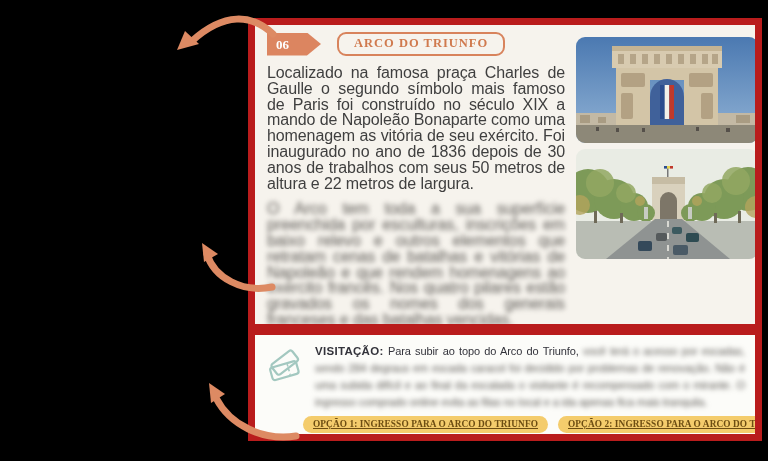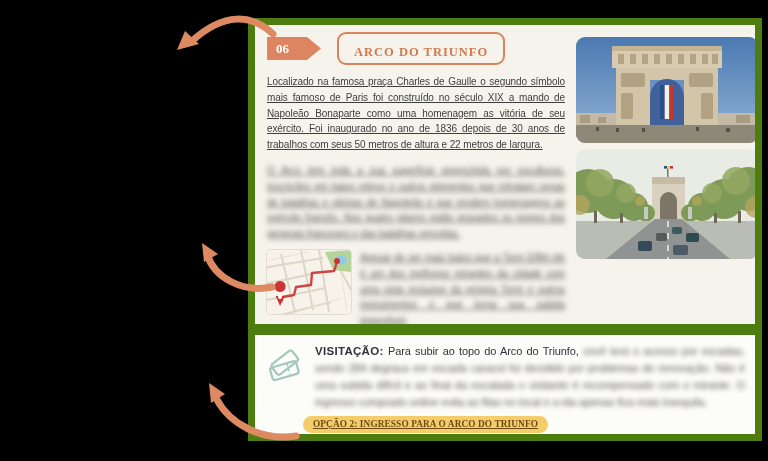--- a/index.html
+++ b/index.html
@@ -1,40 +1,40 @@
 <!DOCTYPE html>
 <html><head>
 <meta charset="utf-8">
 <style>
   * { margin:0; padding:0; box-sizing:border-box; }
   html,body { width:768px; height:461px; overflow:hidden; }
   body { background:#000; font-family:"Liberation Sans", sans-serif; position:relative; }
 
   
-  .card { position:absolute; border:7px solid #4d7c0f; overflow:hidden; }
+  .card { position:absolute; border:7px solid #b91c1c; overflow:hidden; }
   #main-card { left:248px; top:18px; width:514px; height:313px; background:#f6f3ed; }
   #bottom-card { left:248px; top:328px; width:514px; height:113px; background:#fcfcf9; }
 
   #main-card .inner { display:flex; padding:7px 10px 6px 12px; gap:11px; height:100%; }
   .left-col { width:298px; flex:none; }
   .right-col { width:182px; flex:none; display:flex; flex-direction:column; gap:6px; padding-top:5px; }
 
   
   .header-row { display:flex; align-items:center; gap:16px; margin-bottom:9px; }
   .num-badge { width:54px; height:23px; background:#dc8560; color:#fff;
     font-family:"Liberation Serif", serif; font-weight:bold; font-size:13px;
     line-height:23px; padding-left:9px;
     clip-path:polygon(0 0, 74% 0, 100% 50%, 74% 100%, 0 100%); }
-  .title-pill { border:2px solid #d8835c; border-radius:9px; padding:11px 15px 3px;
+  .title-pill { border:2px solid #d8835c; border-radius:9px; padding:2px 15px 3px;
     color:#d07a4e; font-family:"Liberation Serif", serif; font-weight:bold;
     font-size:12.5px; letter-spacing:1px; white-space:nowrap; }
 
   
-  .para { font-size:10px; line-height:15.8px; color:#3f3f3f; text-align:justify;
-    letter-spacing:-0.1px;text-decoration:underline; }
+  .para { font-size:16px; line-height:15.8px; color:#3f3f3f; text-align:justify;
+    letter-spacing:-0.1px; }
   .blurred { filter:blur(2.6px); color:#5d5a56; }
   .p1 { margin-bottom:10px; }
   .p2 { margin-bottom:8px; }
   .map-row { display:flex; gap:9px; align-items:flex-start; }
   .map-thumb { width:84px; height:64px; border-radius:4px; overflow:hidden; flex:none;
     box-shadow:0 0 0 1px #e4ddd0; }
   .p3 { flex:1; }
 
   
   .photo { border-radius:9px; overflow:hidden; flex:none; }
@@ -243,20 +243,21 @@
             <g transform="rotate(-16 18 24)">
               <rect x="4" y="17" width="27" height="13" rx="2.5"></rect>
               <path d="M22 18 L22 29" stroke-dasharray="2.5 2.5" stroke-width="1.6"></path>
             </g>
           </g>
         </svg>
       </div>
       <p class="visit-text"><strong>VISITAÇÃO:</strong> <span>Para subir ao topo do Arco do Triunfo,</span> <span class="blurred">você terá o acesso por escadas, sendo 284 degraus em escada caracol foi decidido por problemas de renovação. Não é uma subida difícil e ao final da escalada o visitante é recompensado com o mirante. O ingresso comprado online evita as filas no local e a ida apenas fica mais tranquila.</span></p>
     </div>
     <div class="btn-row">
+      <button class="opt-btn">OPÇÃO 1: INGRESSO PARA O ARCO DO TRIUNFO</button>
       <button class="opt-btn">OPÇÃO 2: INGRESSO PARA O ARCO DO TRIUNFO</button>
     </div>
   </div>
 </div>
 
 <svg id="arrows" width="768" height="461" viewBox="0 0 768 461">
   <g stroke="#dd8a63" stroke-width="7" fill="none" stroke-linecap="round">
     <path d="M273 34 C 252 14, 224 12, 192 41"></path>
     <path d="M272 287 C 243 293, 214 278, 207 254"></path>
     <path d="M296 436 C 262 441, 230 425, 216 398"></path>

